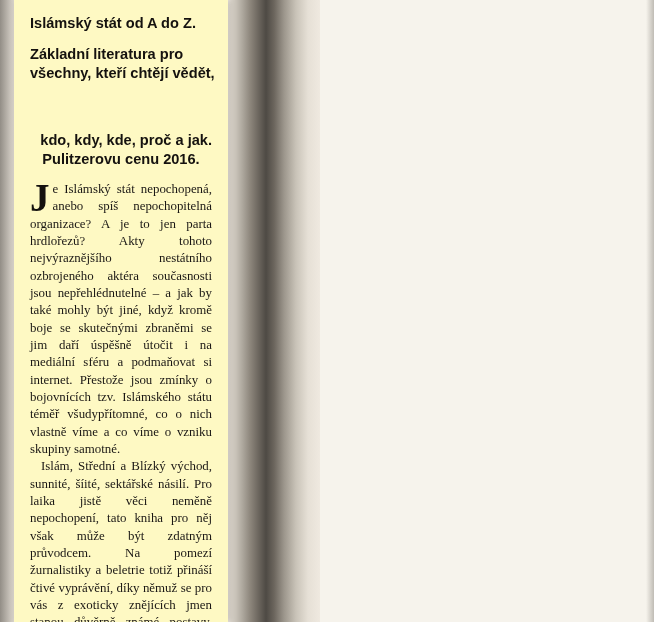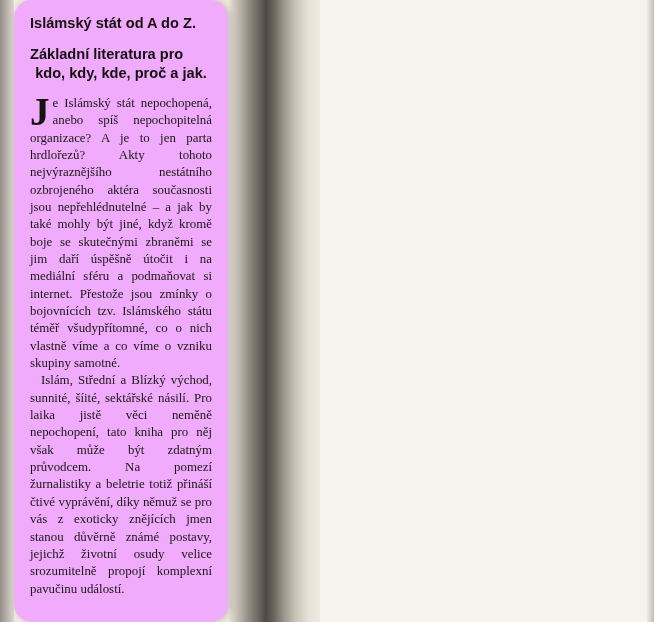--- a/index.html
+++ b/index.html
@@ -34,41 +34,40 @@
       #e6e0d6 308px,
       #efe9e0 320px,
       #efe9e0 654px);
   }
 
   
   .left-panel {
     position: absolute;
     left: 14px; top: 0;
     width: 214px; height: 622px;
-    background: #f0abfc;
+    background: #fef9c3;
     box-shadow: 2px 0 6px rgba(0,0,0,0.18);
-    border-radius: 18px;
   }
   .left-inner {
     padding: 14px 16px 0 16px;
   }
   .blurb {
     font-family: "Liberation Sans", sans-serif;
     font-weight: bold;
     font-size: 14.6px;
     line-height: 1.30;
     color: #15120f;
     text-align: center;
     margin: 0 0 12px 0;
   }
   .blurb .ln { display: block; white-space: nowrap; }
   .blurb .ln.l1 { text-align: left; }
   .blurb .ln.l2 { text-align: left; margin-top: 12px; }
   .blurb .ln.l3 { text-align: left; }
-  .blurb .ln.l4 { text-align: center; }
+  .blurb .ln.l4 { text-align: right; margin-top: 48px; }
 
   .body-col {
     font-family: "Liberation Serif", serif;
     font-size: 12.9px;
     line-height: 1.345;
     color: #1a1714;
     text-align: justify;
     text-justify: inter-word;
     hyphens: manual;
   }
@@ -107,21 +106,23 @@
 
 <div class="page">
   <div class="gutter"></div>
   <div class="left-edge"></div>
 
   <div class="left-panel">
     <div class="left-inner">
       <div class="blurb">
         <span class="ln l1">Islámský stát od A do Z.</span>
         <span class="ln l2">Základní literatura pro</span>
+        <span class="ln l3">všechny, kteří chtějí vědět,</span>
         <span class="ln l4">kdo, kdy, kde, proč a jak.</span>
+        <span class="ln">Pulitzerovu cenu 2016.</span>
       </div>
 
       <div class="body-col">
         <p><span class="dropcap">J</span><span>e Islámský stát nepochopená, anebo spíš nepochopitelná organizace? A je to jen parta hrdlořezů? Akty tohoto nejvýraznějšího nestátního ozbrojeného aktéra současnosti jsou nepřehlédnutelné – a jak by také mohly být jiné, když kromě boje se skutečnými zbraněmi se jim daří úspěšně útočit i na mediální sféru a podmaňovat si internet. Přestože jsou zmínky o bojovnících tzv. Islámského státu téměř všudypřítomné, co o nich vlastně víme a co víme o vzniku skupiny samotné.</span></p>
         <p class="indent">Islám, Střední a Blízký východ, sunnité, šíité, sektářské násilí. Pro laika jistě věci neměně nepochopení, tato kniha pro něj však může být zdatným průvodcem. Na pomezí žurnalistiky a beletrie totiž přináší čtivé vyprávění, díky němuž se pro vás z exoticky znějících jmen stanou důvěrně známé postavy, jejichž životní osudy velice srozumitelně propojí komplexní pavučinu událostí.</p>
       </div>
     </div>
   </div>
 
   <div class="right-panel">

